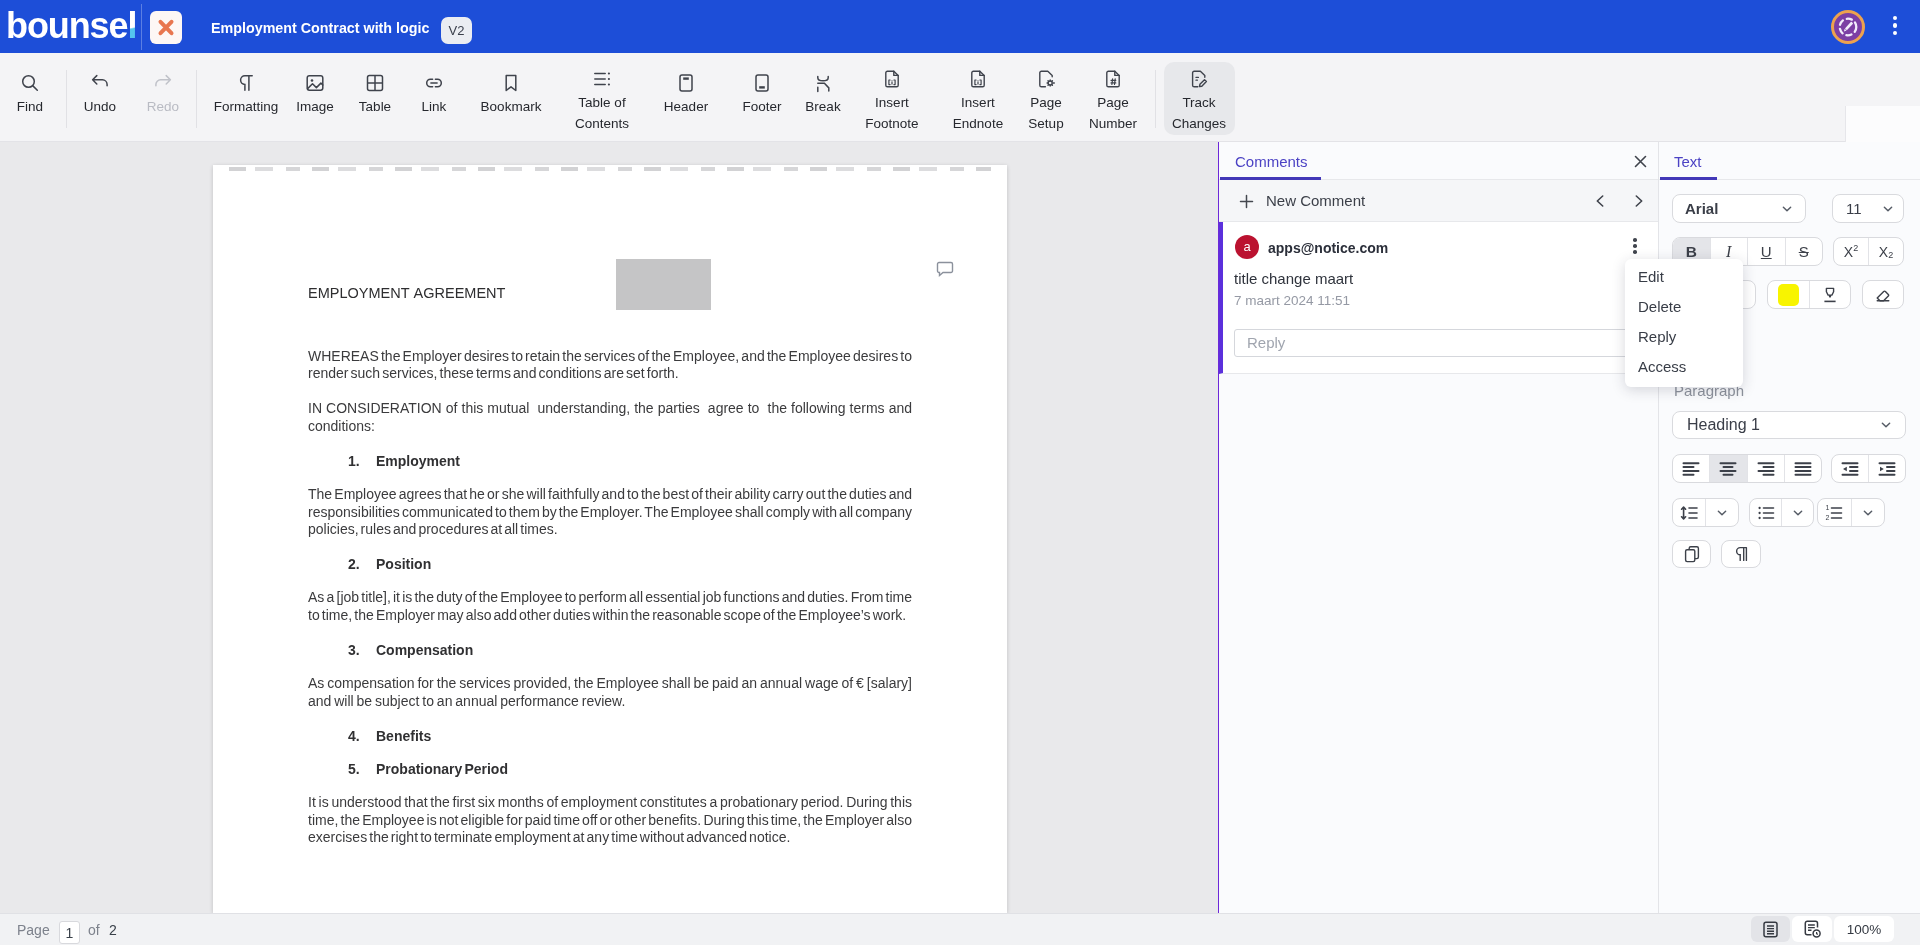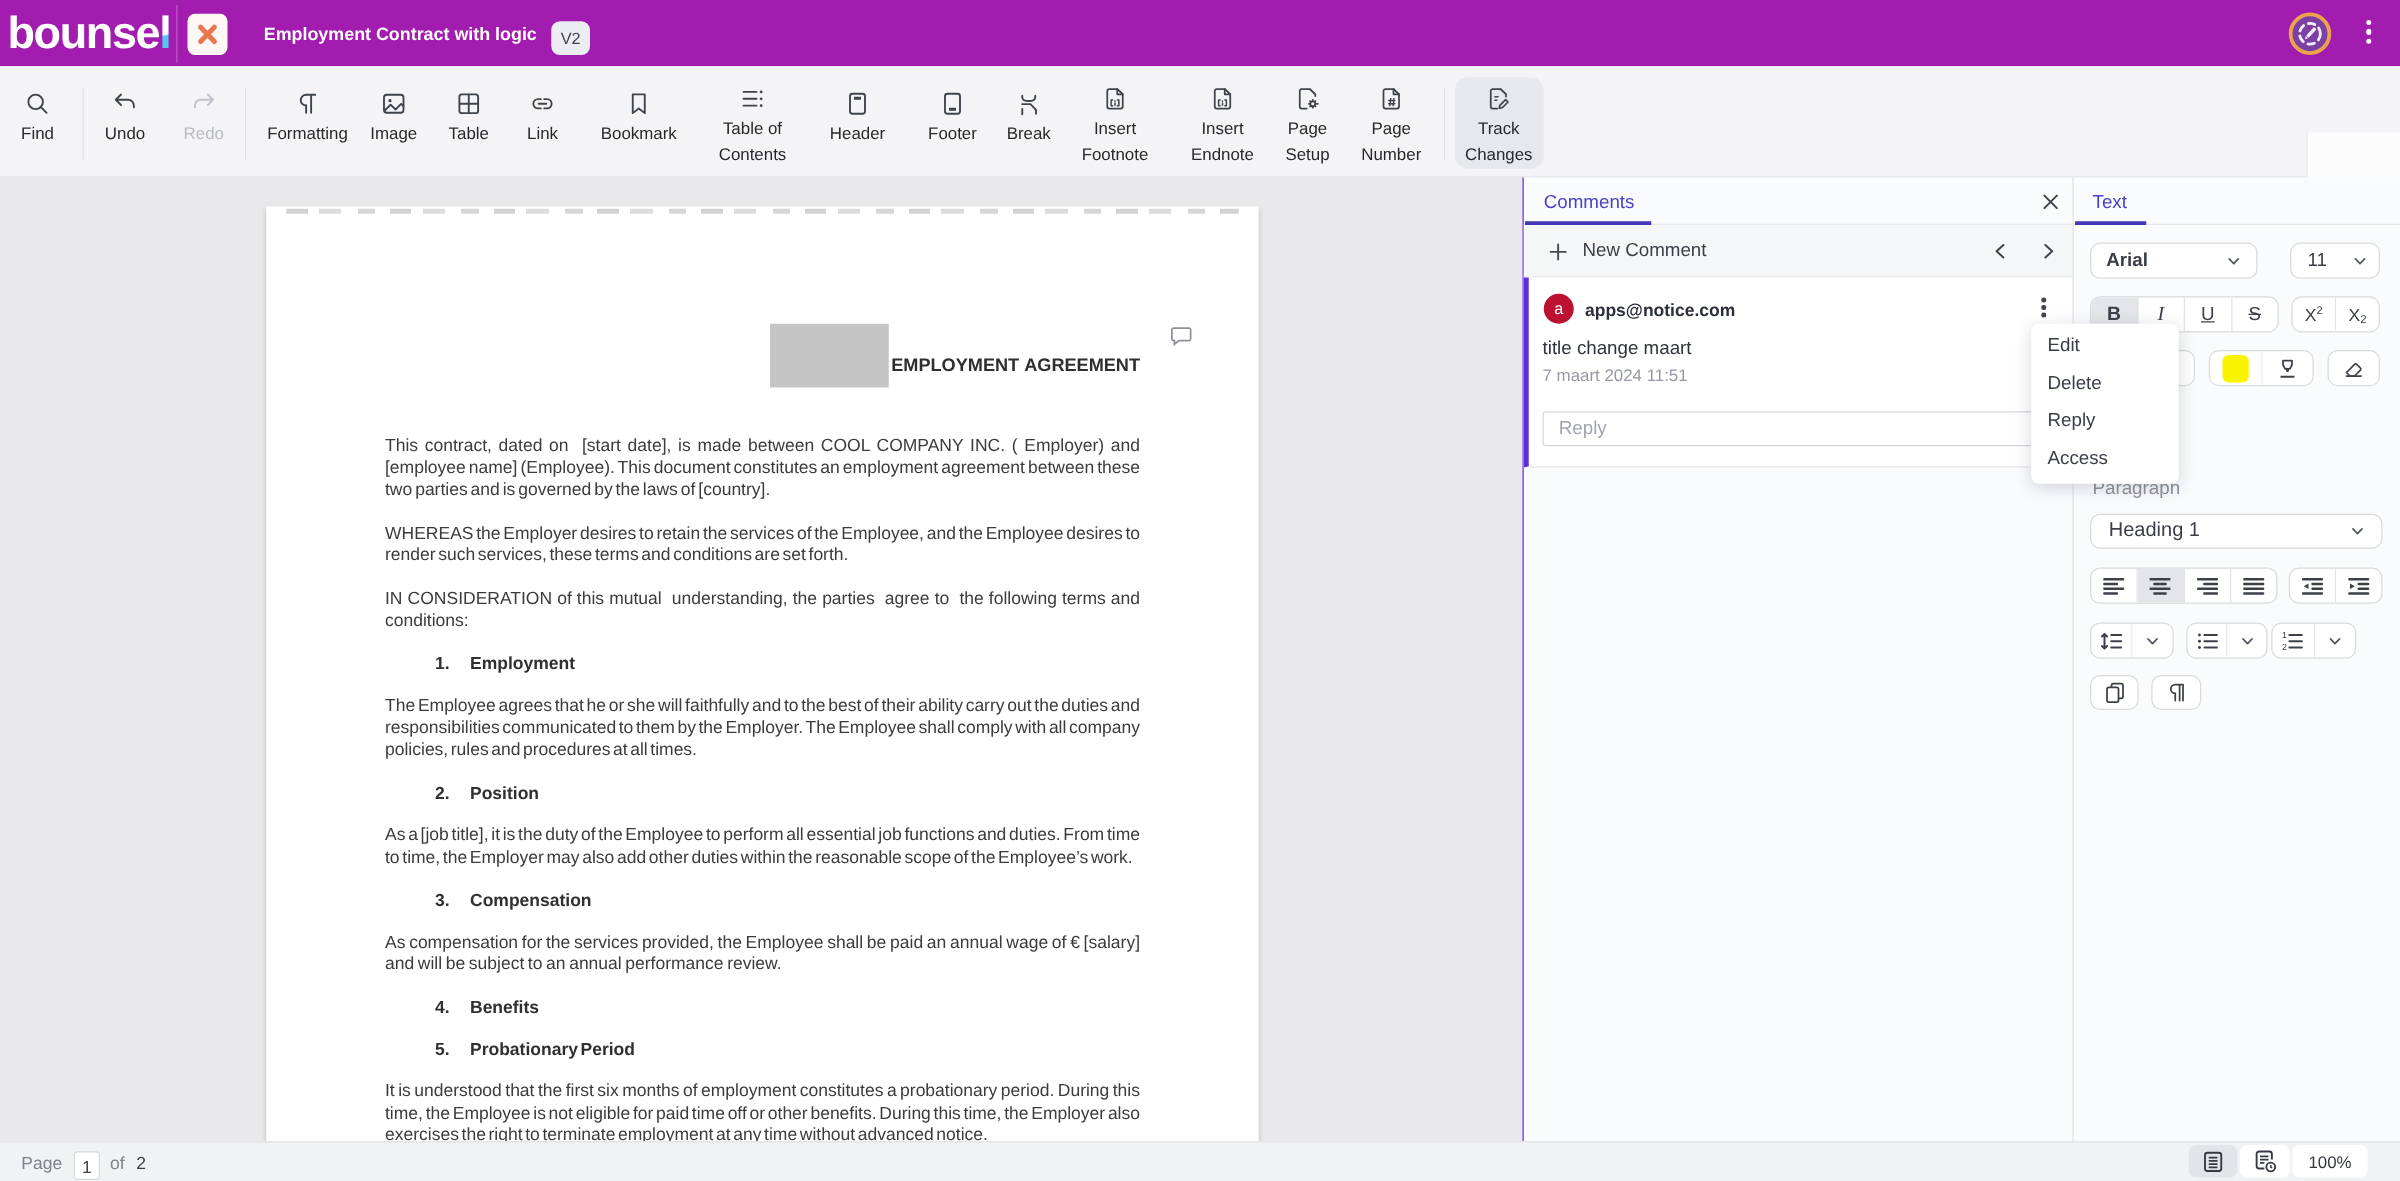--- a/index.html
+++ b/index.html
@@ -1,20 +1,20 @@
 <!DOCTYPE html>
 <html><head>
 <meta charset="utf-8">
 <style>
 * { margin:0; padding:0; box-sizing:border-box; }
 html,body { width:1920px; height:945px; overflow:hidden; }
 body { font-family:"Liberation Sans", sans-serif; position:relative; background:#e9e9eb; }
 
 
-#topbar { position:absolute; left:0; top:0; width:1920px; height:53px; background:#a21caf; }
+#topbar { position:absolute; left:0; top:0; width:1920px; height:53px; background:#1d4ed8; }
 #logo { position:absolute; left:6px; top:5px; font-size:36px; font-weight:700; color:#ffffff; letter-spacing:-1.1px; }
 #logo .lmark { display:inline-block; line-height:1; background:linear-gradient(170deg,#ffffff 0 54%,#54c6ef 58%); -webkit-background-clip:text; background-clip:text; color:transparent; }
 #topdiv { position:absolute; left:141px; top:4px; width:1px; height:46px; background:rgba(255,255,255,0.28); }
 #xbox { position:absolute; left:150px; top:11px; width:32px; height:33px; background:#fdf7f5; border-radius:6px; }
 #doctitle { position:absolute; left:211px; top:20px; font-size:14.3px; font-weight:700; color:#ffffff; }
 #v2badge { position:absolute; left:441px; top:17px; width:31px; height:27px; background:#ebedf2; border-radius:7px; color:#3a3f4b; font-size:13px; font-weight:500; text-align:center; line-height:27px; }
 #avatarbtn { position:absolute; left:1831px; top:10px; width:34px; height:34px; border-radius:50%; background:#7c3fa4; border:3px solid #eda24e; }
 #topdots { position:absolute; left:1893px; top:16px; }
 #topdots div { width:4.4px; height:4.4px; border-radius:50%; background:#fff; margin-bottom:3px; }
 
@@ -26,21 +26,21 @@
 .tsep { position:absolute; top:17px; width:1px; height:58px; background:#e1e1e5; }
 #trackbg { position:absolute; left:1164px; top:9px; width:71px; height:73px; background:#e7e8eb; border-radius:10px; }
 #sidebox { position:absolute; left:1845px; top:53px; width:75px; height:89px; background:#fcfcfd; border-left:1px solid #e6e6ea; border-bottom:1px solid #e6e6ea; }
 
 
 #docarea { position:absolute; left:0; top:142px; width:1218px; height:771px; background:#e9e9eb; overflow:hidden; }
 #page { position:absolute; left:213px; top:23px; width:794px; height:748px; background:#ffffff; box-shadow:0 1px 4px rgba(0,0,0,0.18); }
 #fragline { position:absolute; left:16px; top:2px; right:16px; height:4px;
   background:repeating-linear-gradient(90deg,#d2d2d4 0 17px, transparent 17px 26px, #dcdcde 26px 44px, transparent 44px 57px, #d6d6d8 57px 71px, transparent 71px 83px); }
 #titlehl { position:absolute; left:403px; top:94px; width:95px; height:51px; background:#c5c5c6; }
-#doctitleline { position:absolute; left:95px; top:102.5px; width:604px; height:51px; line-height:51px; text-align:right; font-size:14.5px; font-weight:700; color:#2e2e30; }
+#doctitleline { position:absolute; left:95px; top:102.5px; width:604px; height:51px; line-height:51px; text-align:left; font-size:14.5px; font-weight:400; color:#2e2e30; }
 #cmark { position:absolute; left:723px; top:95px; }
 #docbody { position:absolute; left:95px; top:183px; width:604px; font-size:14px; line-height:17.45px; color:#3b3b3d; text-align:justify; word-spacing:-1.85px; }
 #docbody p.w12 { word-spacing:-1.55px; }
 #docbody p.w17 { word-spacing:-1.78px; }
 #docbody p.w0 { word-spacing:0; }
 #docbody p.w10 { word-spacing:-1px; }
 #docbody p.w165 { word-spacing:-1.78px; }
 #docbody p.w175 { word-spacing:-1.75px; }
 #docbody p { margin:0 0 17.45px 0; }
 #docbody h4 { font-size:14px; font-weight:700; color:#303032; margin:16px; padding-left:24px; }
@@ -242,21 +242,20 @@
 
 <div id="docarea">
   <div id="page">
     <div id="fragline"></div>
     <div id="titlehl"></div>
     <div id="doctitleline">EMPLOYMENT&nbsp;AGREEMENT</div>
     <svg id="cmark" width="18" height="18" viewBox="0 0 18 18">
         <path d="M3 2.5 h12 a1.5 1.5 0 0 1 1.5 1.5 v7 a1.5 1.5 0 0 1 -1.5 1.5 h-8 l-3.5 3 v-3 h-0.5 a1.5 1.5 0 0 1 -1.5 -1.5 v-7 a1.5 1.5 0 0 1 1.5 -1.5 z" fill="none" stroke="#8b919c" stroke-width="1.4"></path>
       </svg>
     <div id="docbody">
-      <p class="w12">This contract, dated on&nbsp; [start date], is made between COOL COMPANY INC. ( Employer) and [employee name] (Employee). This document constitutes an employment agreement between these two parties and is governed by the laws of [country].</p>
       <p class="w17">WHEREAS the Employer desires to retain the services of the Employee, and the Employee desires to render such services, these terms and conditions are set forth.</p>
       <p class="w0">IN CONSIDERATION of this mutual&nbsp; understanding, the parties&nbsp; agree to&nbsp; the following terms and conditions:</p>
       <h4><span class="num">1.</span>Employment</h4>
       <p>The Employee agrees that he or she will faithfully and to the best of their ability carry out the duties and responsibilities communicated to them by the Employer. The Employee shall comply with all company policies, rules and procedures at all times.</p>
       <h4><span class="num">2.</span>Position</h4>
       <p class="w175">As a [job title], it is the duty of the Employee to perform all essential job functions and duties. From time to time, the Employer may also add other duties within the reasonable scope of the Employee’s work.</p>
       <h4><span class="num">3.</span>Compensation</h4>
       <p class="w10">As compensation for the services provided, the Employee shall be paid an annual wage of € [salary] and will be subject to an annual performance review.</p>
       <h4><span class="num">4.</span>Benefits</h4>
       <h4><span class="num">5.</span>Probationary Period</h4>

